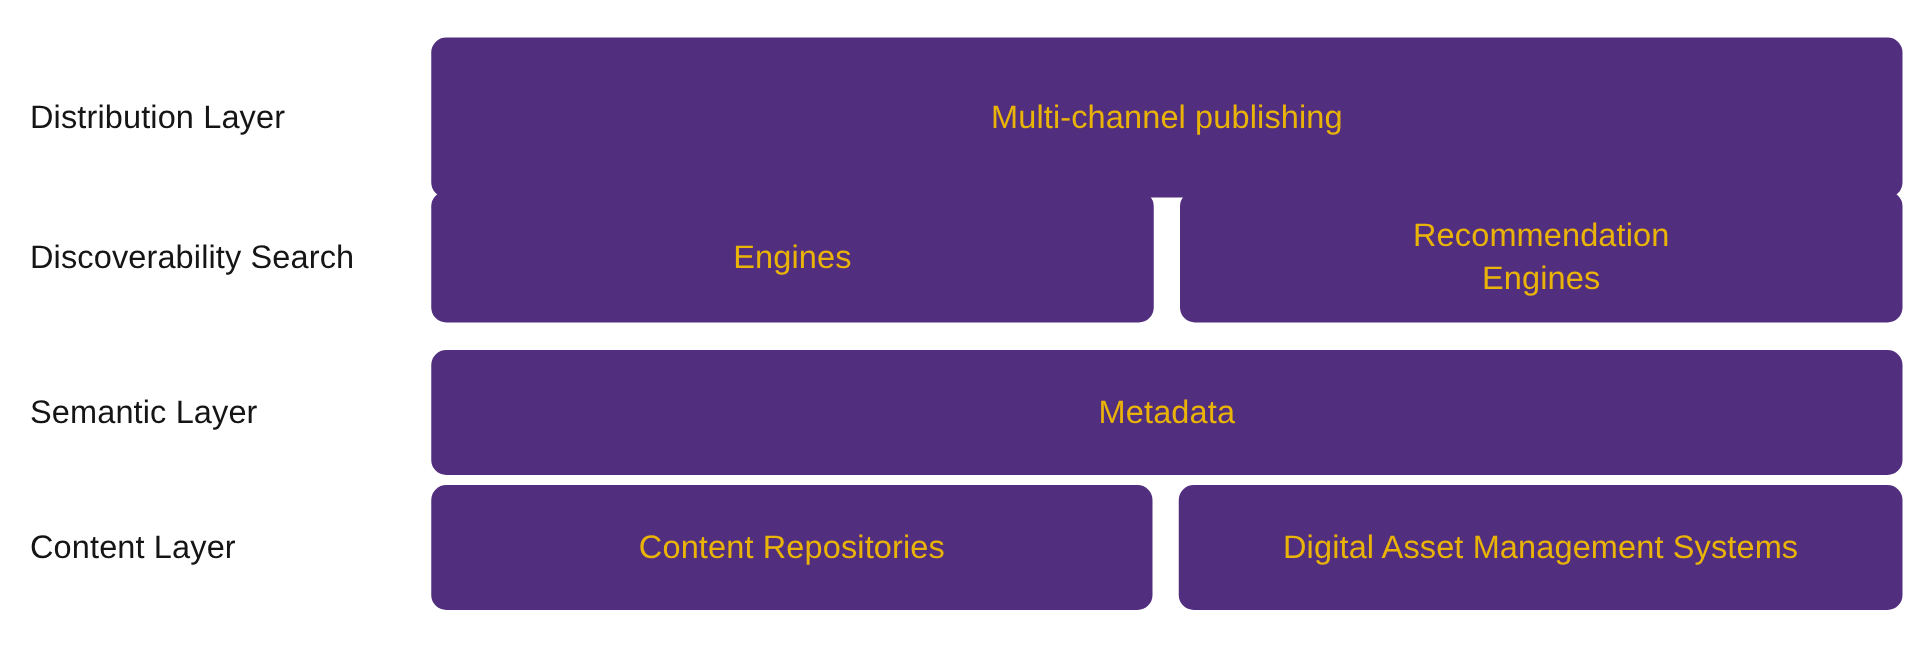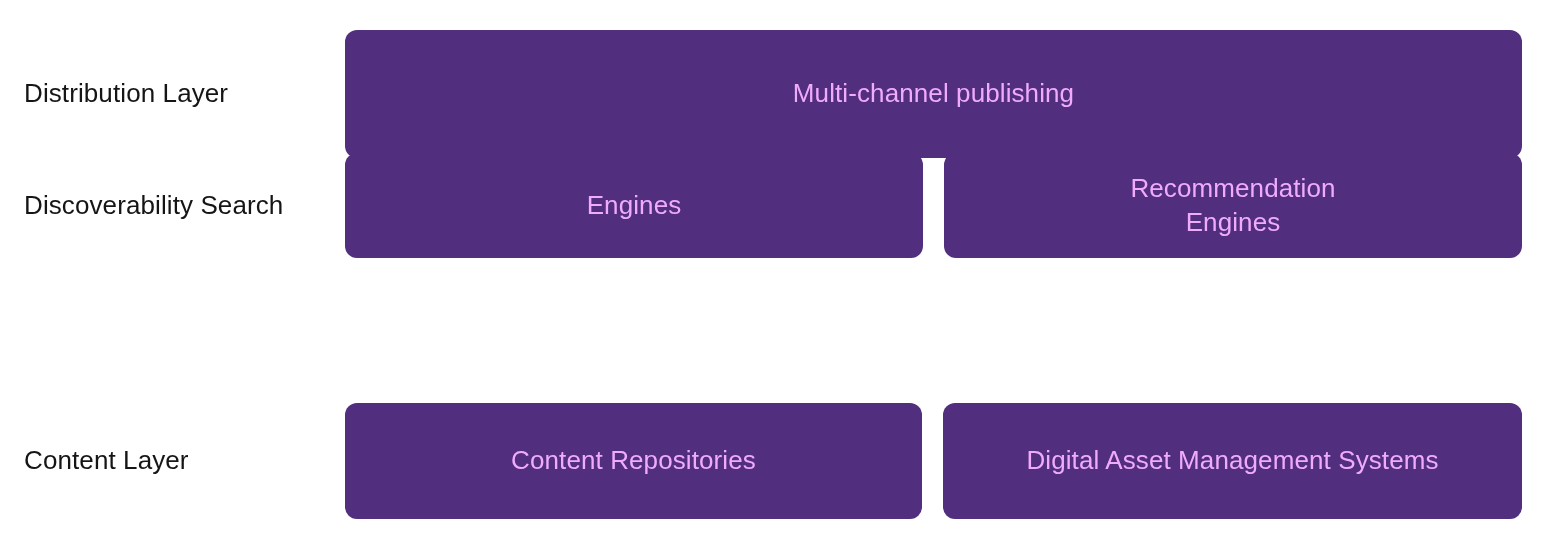--- a/index.html
+++ b/index.html
@@ -53,39 +53,39 @@
     width: 1177px;
     height: 100%;
     display: flex;
     flex-direction: row;
     gap: 21px;
   }
 
   .layer-box {
     background: #512E7E;
     border-radius: 12px;
-    color: #f0abfc;
+    color: #eab308;
     font-size: 26px;
     font-weight: 400;
     line-height: 1.28;
     letter-spacing: 0.1px;
     display: flex;
     align-items: center;
     justify-content: center;
     text-align: center;
     padding: 6px 14px;
     box-sizing: border-box;
     white-space: pre-line;
   }
 
   
   #row-distribution    { top: 30px;  height: 128px; }
   #row-discoverability { top: 153px; height: 105px; }
   #row-semantic        { top: 280px; height: 100px; }
-  #row-content         { top: 403px; height: 116px; }
+  #row-content         { top: 388px; height: 100px; }
   .w-full { flex: 1 1 100%; }
 
   
   #row-discoverability .layer-box { flex: 1 1 0; }
 
   
   #box-content-repositories { flex: 0 0 577px; }
   #box-dam-systems          { flex: 0 0 579px; }
 </style>
 </head>
@@ -102,20 +102,26 @@
 
   <div class="layer-row" id="row-discoverability">
     <div class="row-label">Discoverability Search</div>
     <div class="boxes">
       <div class="layer-box">Engines</div>
       <div class="layer-box">Recommendation
 Engines</div>
     </div>
   </div>
 
+  <div class="layer-row" id="row-semantic">
+    <div class="row-label">Semantic Layer</div>
+    <div class="boxes">
+      <div class="layer-box w-full">Metadata</div>
+    </div>
+  </div>
 
   <div class="layer-row" id="row-content">
     <div class="row-label">Content Layer</div>
     <div class="boxes">
       <div class="layer-box" id="box-content-repositories">Content Repositories</div>
       <div class="layer-box" id="box-dam-systems">Digital Asset Management Systems</div>
     </div>
   </div>
 
 </div>

